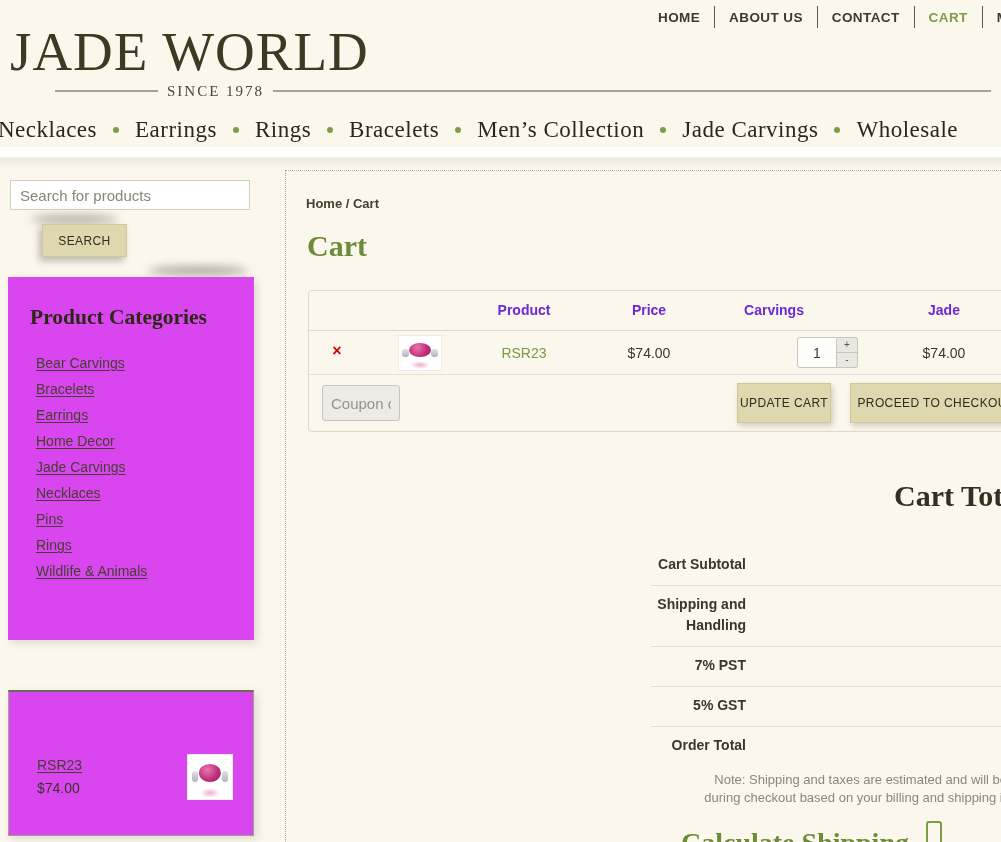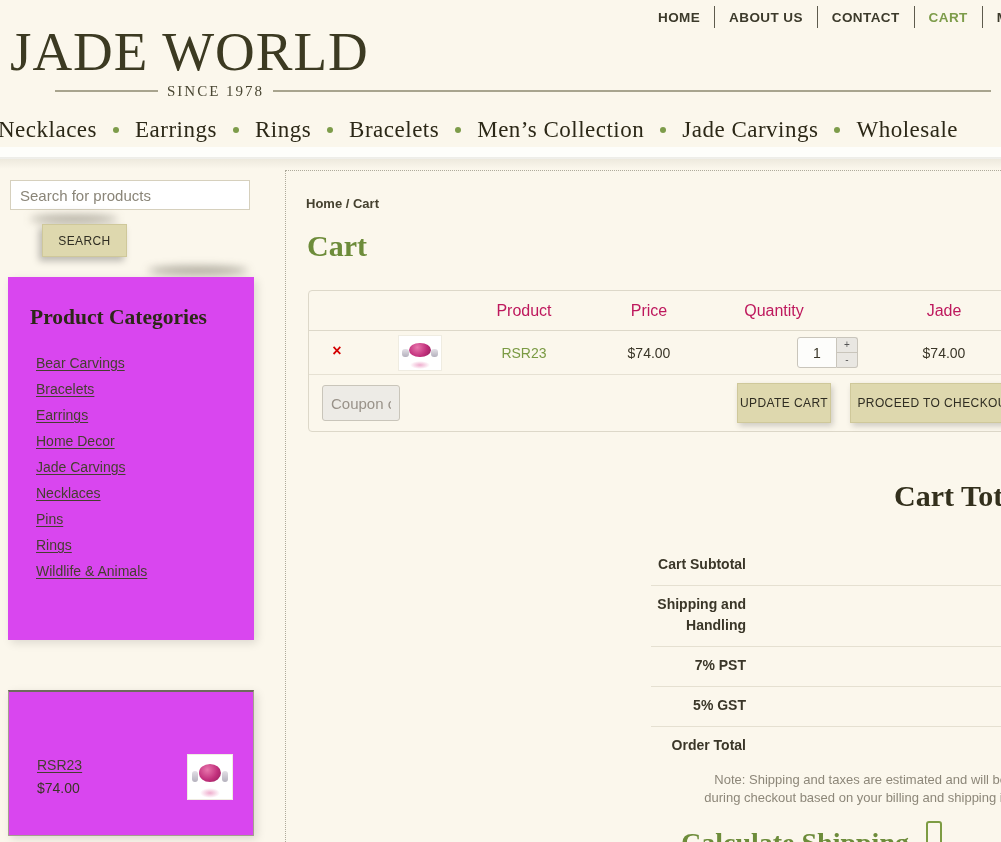--- a/index.html
+++ b/index.html
@@ -87,21 +87,21 @@
   .content-panel { position:absolute; left:285px; top:170px; width:760px; height:672px;
     border-left:1px dotted #aeaa9b; border-top:1px dotted #aeaa9b; }
   .breadcrumb { position:absolute; left:20px; top:25px; font-size:13px; font-weight:bold; color:#45412f; }
   .breadcrumb a { color:#45412f; text-decoration:none; cursor:pointer; }
   .page-title { position:absolute; left:21px; top:58px; font-size:30px; color:#6d8c3a; }
 
   
   .cart-table { position:absolute; left:22px; top:119px; width:720px; height:142px;
     border:1px solid #ddd8c9; border-radius:4px; }
   .ct-head { position:absolute; left:0; top:0; width:100%; height:40px; border-bottom:1px solid #ddd8c9; }
-  .ct-h { position:absolute; top:11px; font-size:16px; font-weight:normal; color:#be185d; text-align:center; }
+  .ct-h { position:absolute; top:11px; font-size:14px; font-weight:bold; color:#6d28d9; text-align:center; }
   .h-product { left:160px; width:110px; } .h-price { left:290px; width:100px; }
   .h-quantity { left:410px; width:110px; } .h-total { left:585px; width:100px; }
   .ct-row-sep { position:absolute; left:0; top:83px; width:100%; border-top:1px solid #e6e1d3; }
   .remove-x { position:absolute; left:18px; top:51px; width:20px; text-align:center;
     color:#d40000; font-size:16px; font-weight:bold; cursor:pointer; }
   .row-thumb { position:absolute; left:89px; top:44px; width:44px; height:36px; }
   .row-name { position:absolute; left:160px; width:110px; top:54px; text-align:center;
     font-size:14px; color:#7a9a43; text-decoration:none; cursor:pointer; }
   .row-price { position:absolute; left:290px; width:100px; top:54px; text-align:center; font-size:14px; }
   .row-total { position:absolute; left:585px; width:100px; top:54px; text-align:center; font-size:14px; }
@@ -221,21 +221,21 @@
       <span> / </span>
       <span>Cart</span>
     </div>
 
     <h1 class="page-title serif">Cart</h1>
 
     <div class="cart-table">
       <div class="ct-head">
         <span class="ct-h h-product">Product</span>
         <span class="ct-h h-price">Price</span>
-        <span class="ct-h h-quantity">Quantity</span>
+        <span class="ct-h h-quantity">Carvings</span>
         <span class="ct-h h-total">Jade</span>
       </div>
 
       <a class="remove-x">×</a>
       <div class="thumb row-thumb">
         <span class="band-left"></span>
         <span class="band-right"></span>
         <span class="gem"></span>
         <span class="reflect"></span>
       </div>

